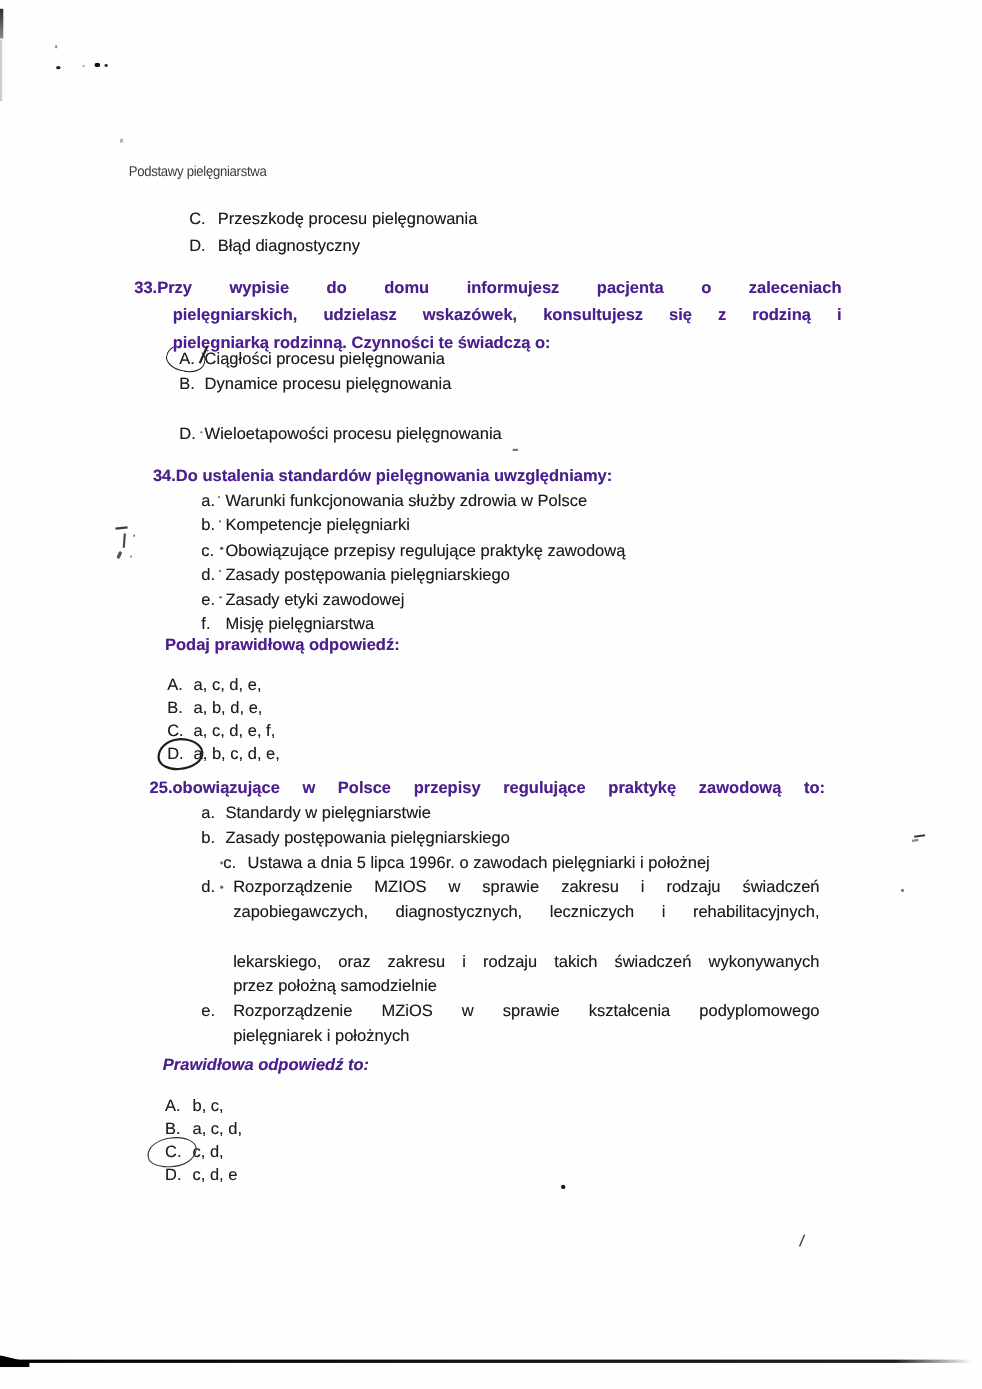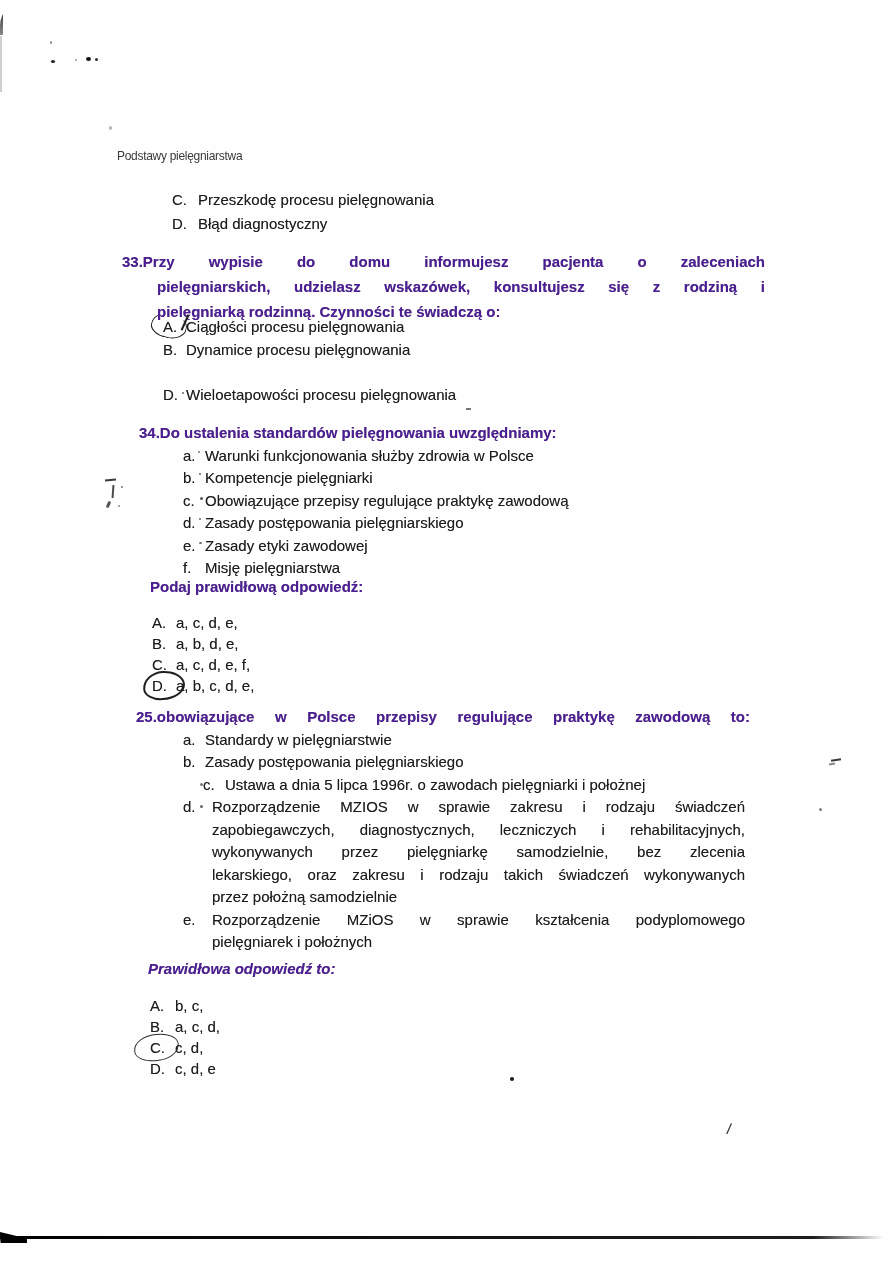--- a/index.html
+++ b/index.html
@@ -1,18 +1,18 @@
 <!DOCTYPE html>
 <html lang="pl"><head>
 <meta charset="utf-8">
 <style>
   html,body{margin:0;padding:0;background:#ffffff;}
   .page{
     position:relative;width:893px;height:1263px;background:#fefefe;overflow:hidden;
-    font-family:"Liberation Sans","DejaVu Sans",sans-serif;color:#1c1c1c;border-radius:26px;
+    font-family:"Liberation Sans","DejaVu Sans",sans-serif;color:#1c1c1c;
   }
   .abs{position:absolute;}
   .row{position:absolute;font-size:15px;line-height:18px;white-space:nowrap;
        text-shadow:0 0 .5px rgba(10,10,10,.45);}
   .let{display:inline-block;}
   .bold{font-weight:bold;color:#4c1d95;}
   .ital{font-style:italic;}
   .jline{position:absolute;font-size:15px;line-height:18px;
          text-align:justify;text-align-last:justify;overflow:hidden;height:19px;
          text-shadow:0 0 .5px rgba(10,10,10,.45);}
@@ -138,21 +138,20 @@
     <span class="let" style="width:22px;">c.</span><span>Ustawa a dnia 5 lipca 1996r. o zawodach pielęgniarki i położnej</span>
   </div>
   <div class="spk" style="left:200px;top:783px;width:3px;height:3px;background:#777;"></div>
 
   <div class="row" style="left:183px;top:798px;">
     <span>d.</span>
   </div>
   <div class="spk" style="left:200px;top:805px;width:3px;height:3px;background:#666;"></div>
   <div class="jline" style="left:212px;top:821px;width:533px;">zapobiegawczych, diagnostycznych, leczniczych i rehabilitacyjnych,</div>
   <div class="jline" style="left:212px;top:798px;width:533px;">Rozporządzenie MZIOS w sprawie zakresu i rodzaju świadczeń</div>
-  <div class="jline" style="left:212px;top:843px;width:533px;">wykonywanych przez pielęgniarkę samodzielnie, bez zlecenia</div>
   <div class="jline" style="left:212px;top:866px;width:533px;">lekarskiego, oraz zakresu i rodzaju takich świadczeń wykonywanych</div>
   <div class="pline" style="left:212px;top:888px;">przez położną samodzielnie</div>
 
   <div class="row" style="left:183px;top:911px;">
     <span>e.</span>
   </div>
   <div class="jline" style="left:212px;top:911px;width:533px;">Rozporządzenie MZiOS w sprawie kształcenia podyplomowego</div>
   <div class="pline" style="left:212px;top:933px;">pielęgniarek i położnych</div>
 
   <div class="pline bold ital" style="left:148px;top:960px;">Prawidłowa odpowiedź to:</div>

